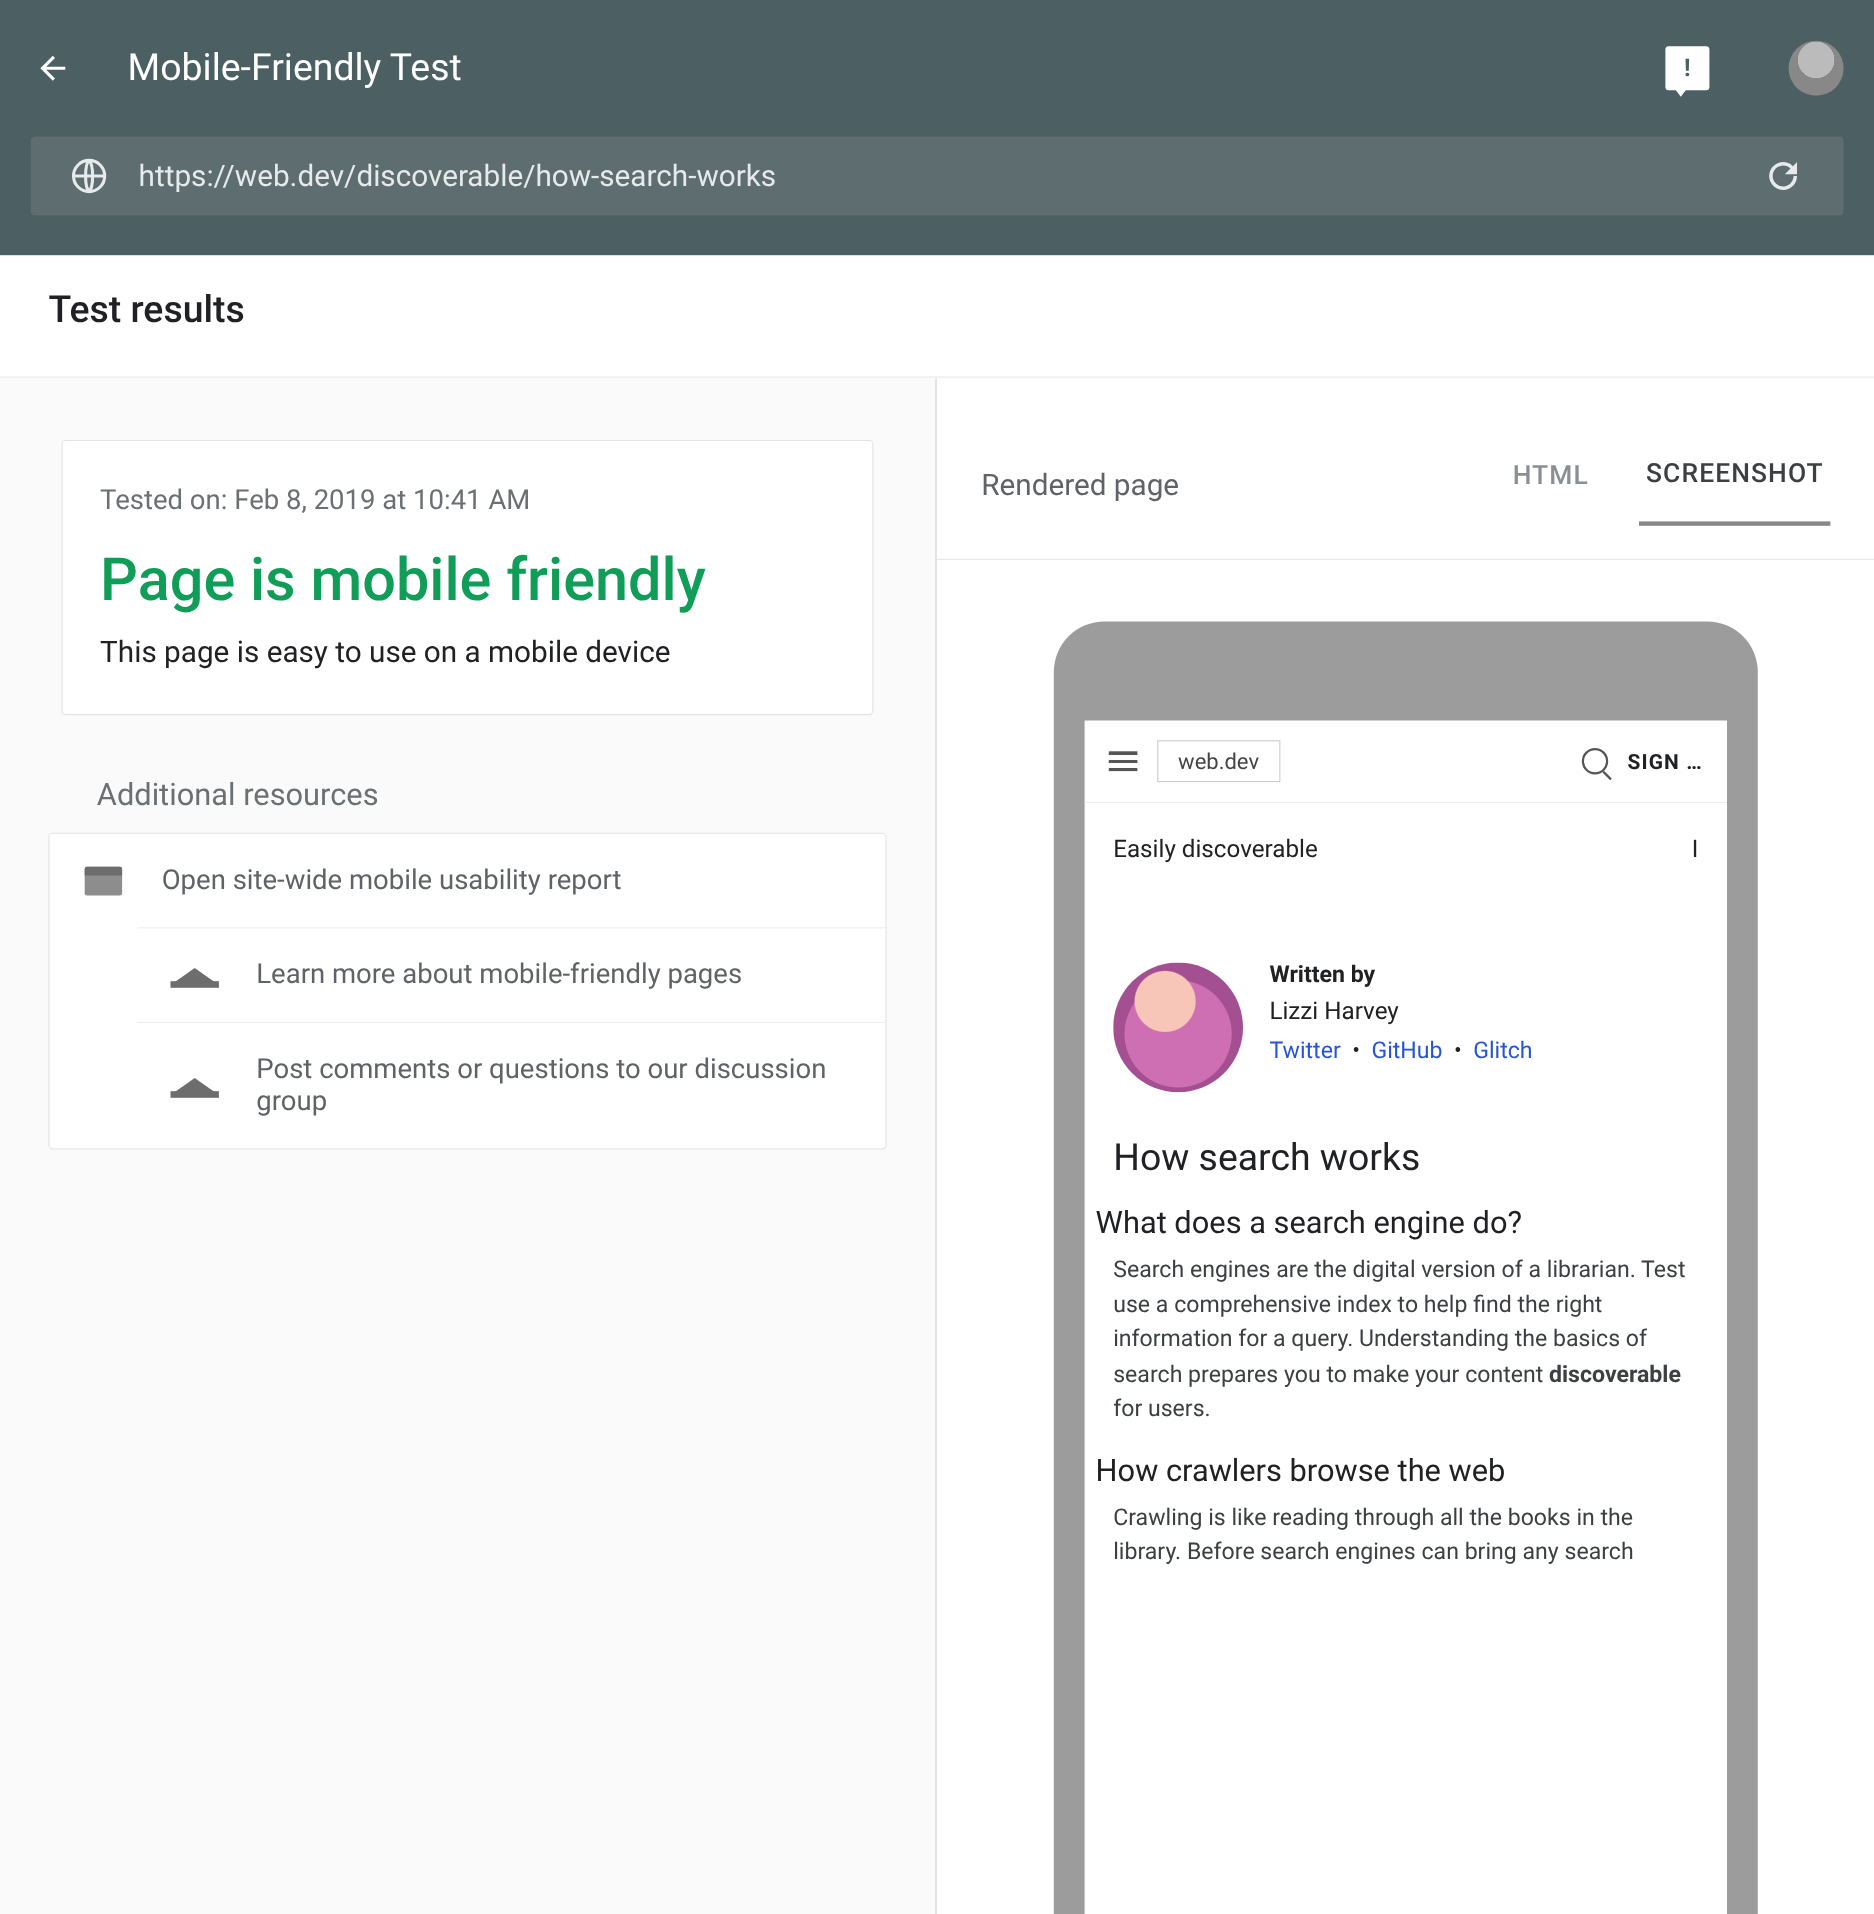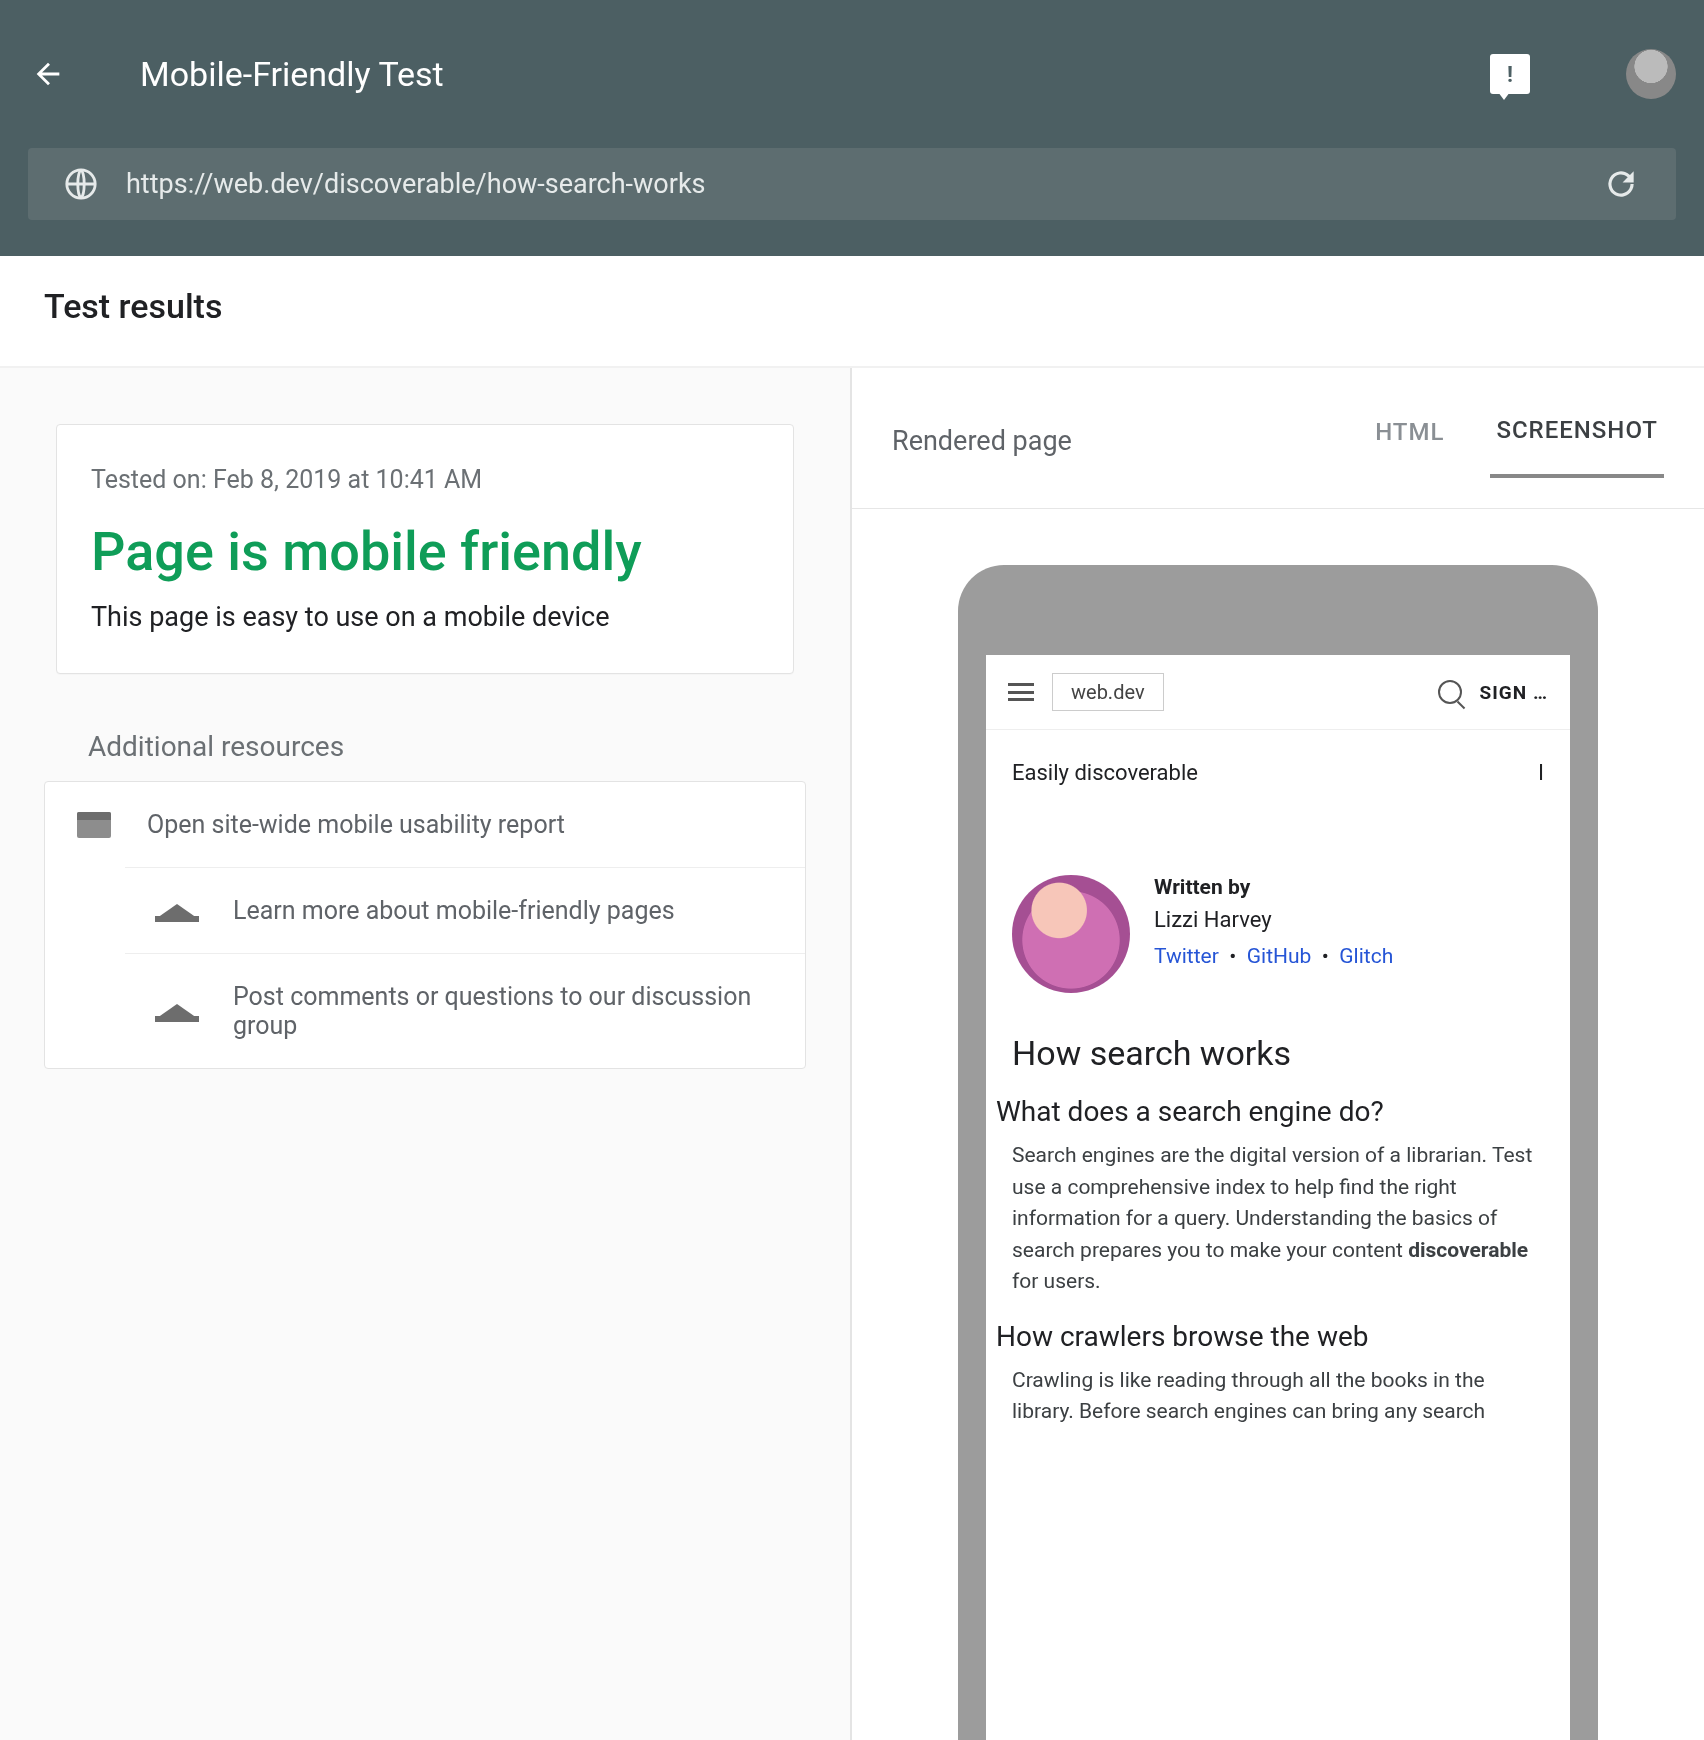--- a/index.html
+++ b/index.html
@@ -1,20 +1,20 @@
 <!DOCTYPE html>
 <html><head>
 <meta charset="utf-8">
 <style>
 * { margin:0; padding:0; box-sizing:border-box; font-family:Roboto,Arial,sans-serif; }
 body { background:#fff; width:1704px; height:1740px; overflow:hidden; }
 
 
 .topbar { background:#4c5f63; color:#fff; padding:0 28px; }
-.topbar-row1 { height:148px; display:flex; align-items:center; gap:72px; }
+.topbar-row1 { height:124px; display:flex; align-items:center; gap:48px; }
 .back-btn { width:40px; height:40px; display:flex; align-items:center; justify-content:center; cursor:pointer; }
 .app-title { font-size:34px; font-weight:400; }
 .topbar-spacer { flex:1; }
 .feedback-btn { width:40px; height:40px; background:#fff; border-radius:3px; position:relative; display:flex; align-items:center; justify-content:center; }
 .feedback-btn::after{
   content:""; position:absolute; bottom:-6px; left:8px; width:0; height:0;
   border-left:6px solid transparent; border-right:6px solid transparent; border-top:8px solid #fff;
 }
 .feedback-inner{ color:#4c5f63; font-weight:700; font-size:22px; }
 .avatar { width:50px; height:50px; border-radius:50%; background:radial-gradient(circle at 50% 35%,#bbb 0 40%,#888 41% 100%); margin-left:24px;}
@@ -50,21 +50,21 @@
 .res-row + .res-row::before{content:none;}
 .res-row:not(:first-child){ position:relative; }
 .res-row:nth-child(2),.res-row:nth-child(3){ border-top:1px solid #eee; }
 .res-icon{ width:34px; height:26px; background:#8d8d8d; border-radius:2px; position:relative; flex-shrink:0;}
 .res-icon.win::before{content:""; position:absolute; top:0; left:0; right:0; height:8px; background:#6d6d6d; border-radius:2px 2px 0 0;}
 .res-icon.cap{ width:0;height:0;border-left:20px solid transparent;border-right:20px solid transparent;border-bottom:14px solid #6d6d6d; background:none; border-radius:0;}
 .res-icon.cap::after{content:"";position:absolute;left:-22px;top:12px;width:44px;height:6px;background:#6d6d6d;}
 .res-text{ font-size:25px; color:#5f6368;}
 
 
-.right-top{ display:flex; align-items:center; padding:36px 40px 30px 40px; gap:40px; border-bottom:1px solid #e6e6e6;}
+.right-top{ display:flex; align-items:center; padding:36px 40px 30px 40px; gap:40px; border-bottom:1px solid #e6e6e6;margin-top:24px;}
 .rendered-label{ font-size:27px; color:#5f6368; flex:1;}
 .tab{ font-size:24px; font-weight:500; letter-spacing:1px; color:#8a8f94; padding:12px 6px 30px 6px; cursor:pointer;}
 .tab.active{ color:#3c4043; border-bottom:4px solid #888; }
 
 .device{ margin:56px auto; width:640px; height:1240px; background:#9c9c9c; border-radius:46px; padding:90px 28px 40px 28px; }
 .screen{ background:#fff; width:100%; height:100%; overflow:hidden; font-family:Arial,sans-serif; font-size:21px; color:#202124;}
 .s-top{ display:flex; align-items:center; gap:18px; padding:18px 22px; border-bottom:1px solid #eee;}
 .hamb{ width:26px; height:18px; background:linear-gradient(#555 0 3px,transparent 3px 8px,#555 8px 11px,transparent 11px 15px,#555 15px 18px);}
 .s-logo{ border:1px solid #ccc; padding:6px 18px; font-size:20px; color:#444;}
 .s-spacer{flex:1;}

